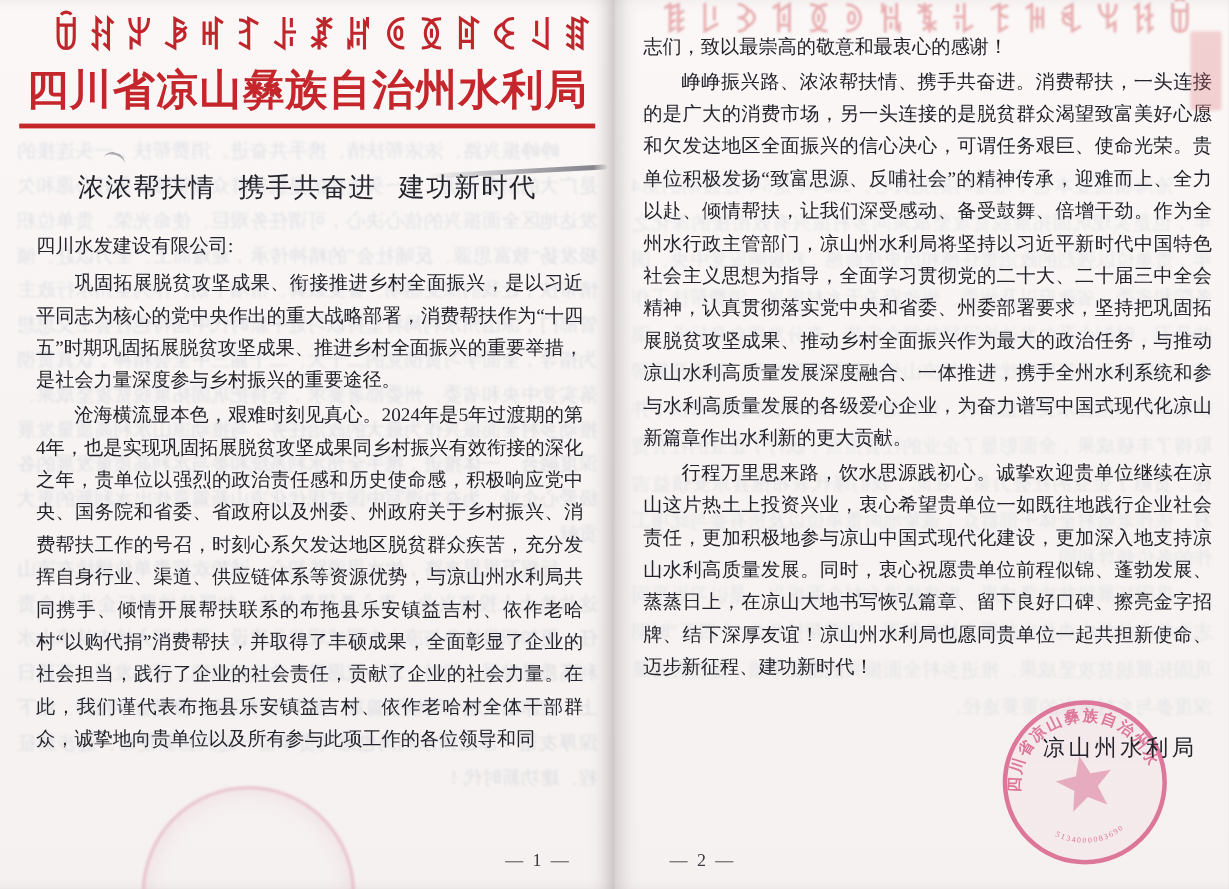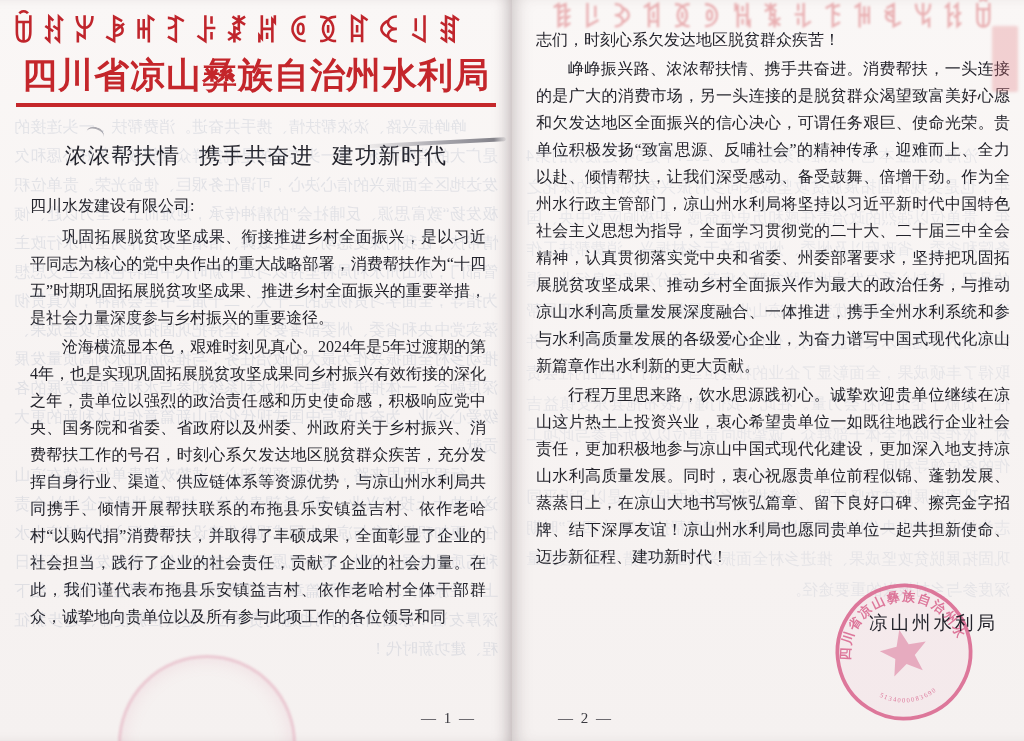--- a/index.html
+++ b/index.html
@@ -4,21 +4,21 @@
 <style>
   html,body{margin:0;padding:0;width:1024px;height:741px;background:#e7e2e1;overflow:hidden;}
   .spread{position:relative;width:1024px;height:741px;display:flex;
           font-family:"Liberation Serif","DejaVu Serif",serif;color:#23232b;}
   .page{position:relative;width:512px;height:741px;overflow:hidden;
         background:linear-gradient(180deg,#faf7f6 0%,#f7f3f2 55%,#f5f1f0 100%);}
   .page-left{box-shadow:inset -12px 0 16px -9px rgba(70,50,55,.35);}
   .page-right{box-shadow:inset 12px 0 18px -10px rgba(70,50,55,.28);}
 
   
-  .yi-line{margin:12px 12px 0;text-align:left;color:#c0252c;font-weight:bold;
+  .yi-line{margin:12px 12px 0;text-align:right;color:#c0252c;font-weight:bold;
            font-size:30px;line-height:40px;letter-spacing:7px;white-space:nowrap;
            font-family:"DejaVu Sans",sans-serif;}
   .bureau-name{margin:2px 6px 0;text-align:center;color:#c4262b;font-weight:900;
                font-size:35px;line-height:44px;letter-spacing:1px;white-space:nowrap;}
   .red-rule{height:4px;background:#c5272b;margin:5px 16px 0;}
 
   .doc-title{margin:34px 10px 0;text-align:center;font-size:22px;font-weight:normal;
              letter-spacing:1px;word-spacing:.55em;}
   .doc-subtitle{margin:15px 10px 0;text-align:center;font-size:15px;font-weight:600;
                 font-style:italic;letter-spacing:1px;}
@@ -102,21 +102,21 @@
   <div class="page page-right">
 
     <div class="ghost ghost-right">
       <p>沧海横流显本色，艰难时刻见真心。2024年是5年过渡期的第4年，也是实现巩固拓展脱贫攻坚成果同乡村振兴有效衔接的深化之年，贵单位以强烈的政治责任感和历史使命感，积极响应党中央、国务院和省委、省政府以及州委、州政府关于乡村振兴、消费帮扶工作的号召，时刻心系欠发达地区脱贫群众疾苦，充分发挥自身行业、渠道、供应链体系等资源优势，与凉山州水利局共同携手、倾情开展帮扶联系的布拖县乐安镇益吉村、依作老哈村“以购代捐”消费帮扶，并取得了丰硕成果，全面彰显了企业的社会担当，践行了企业的社会责任，贡献了企业的社会力量。在此，我们谨代表布拖县乐安镇益吉村、依作老哈村全体干部群众，诚挚地向贵单位以及所有参与此项工作的各位领导和同</p>
       <p>巩固拓展脱贫攻坚成果、衔接推进乡村全面振兴，是以习近平同志为核心的党中央作出的重大战略部署，消费帮扶作为“十四五”时期巩固拓展脱贫攻坚成果、推进乡村全面振兴的重要举措，是社会力量深度参与乡村振兴的重要途径。</p>
     </div>
     <div class="ghost-yi">ꌁꍧꏃꆃꎭꆈꌠꊨꏦꏲꅉꍏꒊꆹꏤ</div>
     <div class="ghost-redbox"></div>
 
     <div class="body-block" style="margin:26px 14px 0 24px;">
-      <p class="no-indent">志们，时刻心系欠发达地区脱贫群众疾苦！</p>
+      <p class="no-indent">志们，致以最崇高的敬意和最衷心的感谢！</p>
       <p>峥峥振兴路、浓浓帮扶情、携手共奋进。消费帮扶，一头连接的是广大的消费市场，另一头连接的是脱贫群众渴望致富美好心愿和欠发达地区全面振兴的信心决心，可谓任务艰巨、使命光荣。贵单位积极发扬“致富思源、反哺社会”的精神传承，迎难而上、全力以赴、倾情帮扶，让我们深受感动、备受鼓舞、倍增干劲。作为全州水行政主管部门，凉山州水利局将坚持以习近平新时代中国特色社会主义思想为指导，全面学习贯彻党的二十大、二十届三中全会精神，认真贯彻落实党中央和省委、州委部署要求，坚持把巩固拓展脱贫攻坚成果、推动乡村全面振兴作为最大的政治任务，与推动凉山水利高质量发展深度融合、一体推进，携手全州水利系统和参与水利高质量发展的各级爱心企业，为奋力谱写中国式现代化凉山新篇章作出水利新的更大贡献。</p>
       <p>行程万里思来路，饮水思源践初心。诚挚欢迎贵单位继续在凉山这片热土上投资兴业，衷心希望贵单位一如既往地践行企业社会责任，更加积极地参与凉山中国式现代化建设，更加深入地支持凉山水利高质量发展。同时，衷心祝愿贵单位前程似锦、蓬勃发展、蒸蒸日上，在凉山大地书写恢弘篇章、留下良好口碑、擦亮金字招牌、结下深厚友谊！凉山州水利局也愿同贵单位一起共担新使命、迈步新征程、建功新时代！</p>
     </div>
 
     <svg class="seal" viewBox="0 0 160 160">
       <g transform="rotate(-12 80 80)">
         <circle cx="80" cy="80" r="70" fill="rgba(233,183,200,0.15)" stroke="#d9628c" stroke-width="4"></circle>
         <path id="sealTopArc" d="M 22 84 A 58 58 0 1 1 138 84" fill="none"></path>
         <path id="sealBottomArc" d="M 28 96 A 55 55 0 0 0 132 96" fill="none"></path>
         <path d="M80 56 L86.5 73.1 L104.7 74 L90.5 85.4 L95.3 103 L80 93 L64.7 103 L69.5 85.4 L55.3 74 L73.5 73.1 Z" fill="rgba(217,98,140,0.55)"></path>

